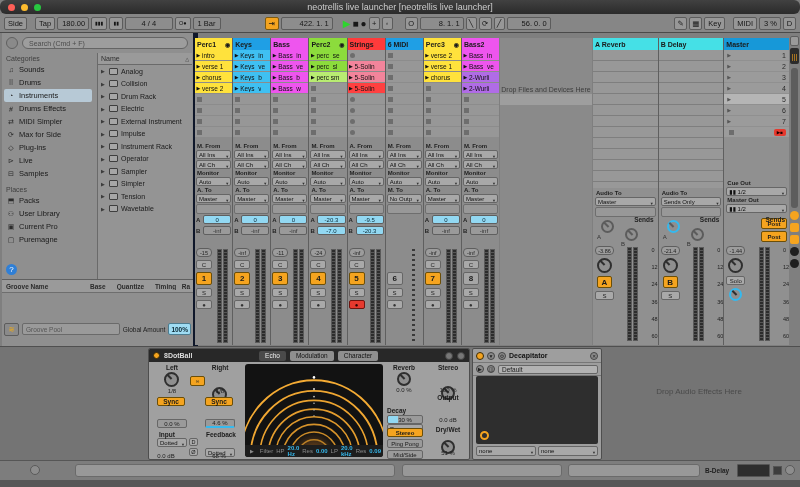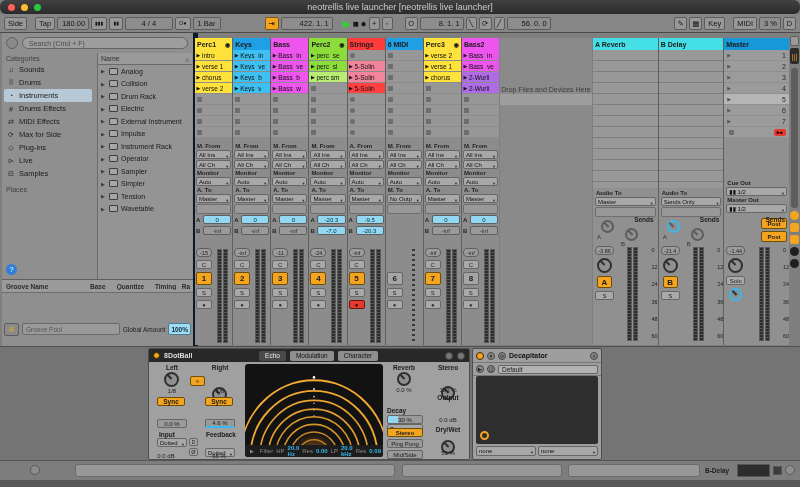--- a/index.html
+++ b/index.html
@@ -213,40 +213,58 @@
           <div class="catitem sel">
             <span class="cicon">◔</span>
             <span>Instruments</span>
           </div>
           <div class="catitem">
             <span class="cicon">⧣</span>
             <span>Drums Effects</span>
           </div>
           <div class="catitem">
             <span class="cicon">⇄</span>
-            <span>MIDI Effects</span>
+            <span>MIDI Simpler</span>
           </div>
           <div class="catitem">
             <span class="cicon">⟳</span>
             <span>Max for Side</span>
           </div>
           <div class="catitem">
             <span class="cicon">◇</span>
             <span>Plug-ins</span>
           </div>
           <div class="catitem">
             <span class="cicon">⊳</span>
             <span>Live</span>
           </div>
           <div class="catitem">
             <span class="cicon">⊟</span>
             <span>Samples</span>
           </div>
         </div>
       <div class="catlabel" style="margin-top:4px">Places</div>
+      <div id="places-list">
+          <div class="catitem">
+            <span class="cicon">⬒</span>
+            <span>Packs</span>
+          </div>
+          <div class="catitem">
+            <span class="cicon">⚇</span>
+            <span>User Library</span>
+          </div>
+          <div class="catitem">
+            <span class="cicon">▣</span>
+            <span>Current Pro</span>
+          </div>
+          <div class="catitem">
+            <span class="cicon">▢</span>
+            <span>Puremagne</span>
+          </div>
+        </div>
     </div>
     <div class="abs itempane">
       <div class="namehdr">
         <span>Name</span>
         <span style="font-size:5px">△</span>
       </div>
       <div id="item-list">
           <div class="bitem">
             <span class="tri">▶</span>
             <span class="ricon"></span>
@@ -1142,20 +1160,21 @@
       </div>
       <div class="plugpanel">
         <span class="oring"></span>
       </div>
       <div class="abs" style="left:3px;right:3px;bottom:2px;display:flex;gap:2px;">
         <div class="dd" style="flex:1;height:10px">none</div>
         <div class="dd" style="flex:1;height:10px">none</div>
       </div>
     </div>
 
+    <div class="dropfx">Drop Audio Effects Here</div>
   </div>
 
   <div class="abs statusbar">
     <div class="scircle" style="left:30px"></div>
     <div class="sfield" style="left:75px;width:320px"></div>
     <div class="sfield" style="left:402px;width:160px"></div>
     <div class="sfield" style="left:568px;width:132px"></div>
     <span class="abs f65 b" style="left:705px;top:6px;color:#1e1e1e">B-Delay</span>
     <div class="bdprev"></div>
     <div class="bdsq"></div>

